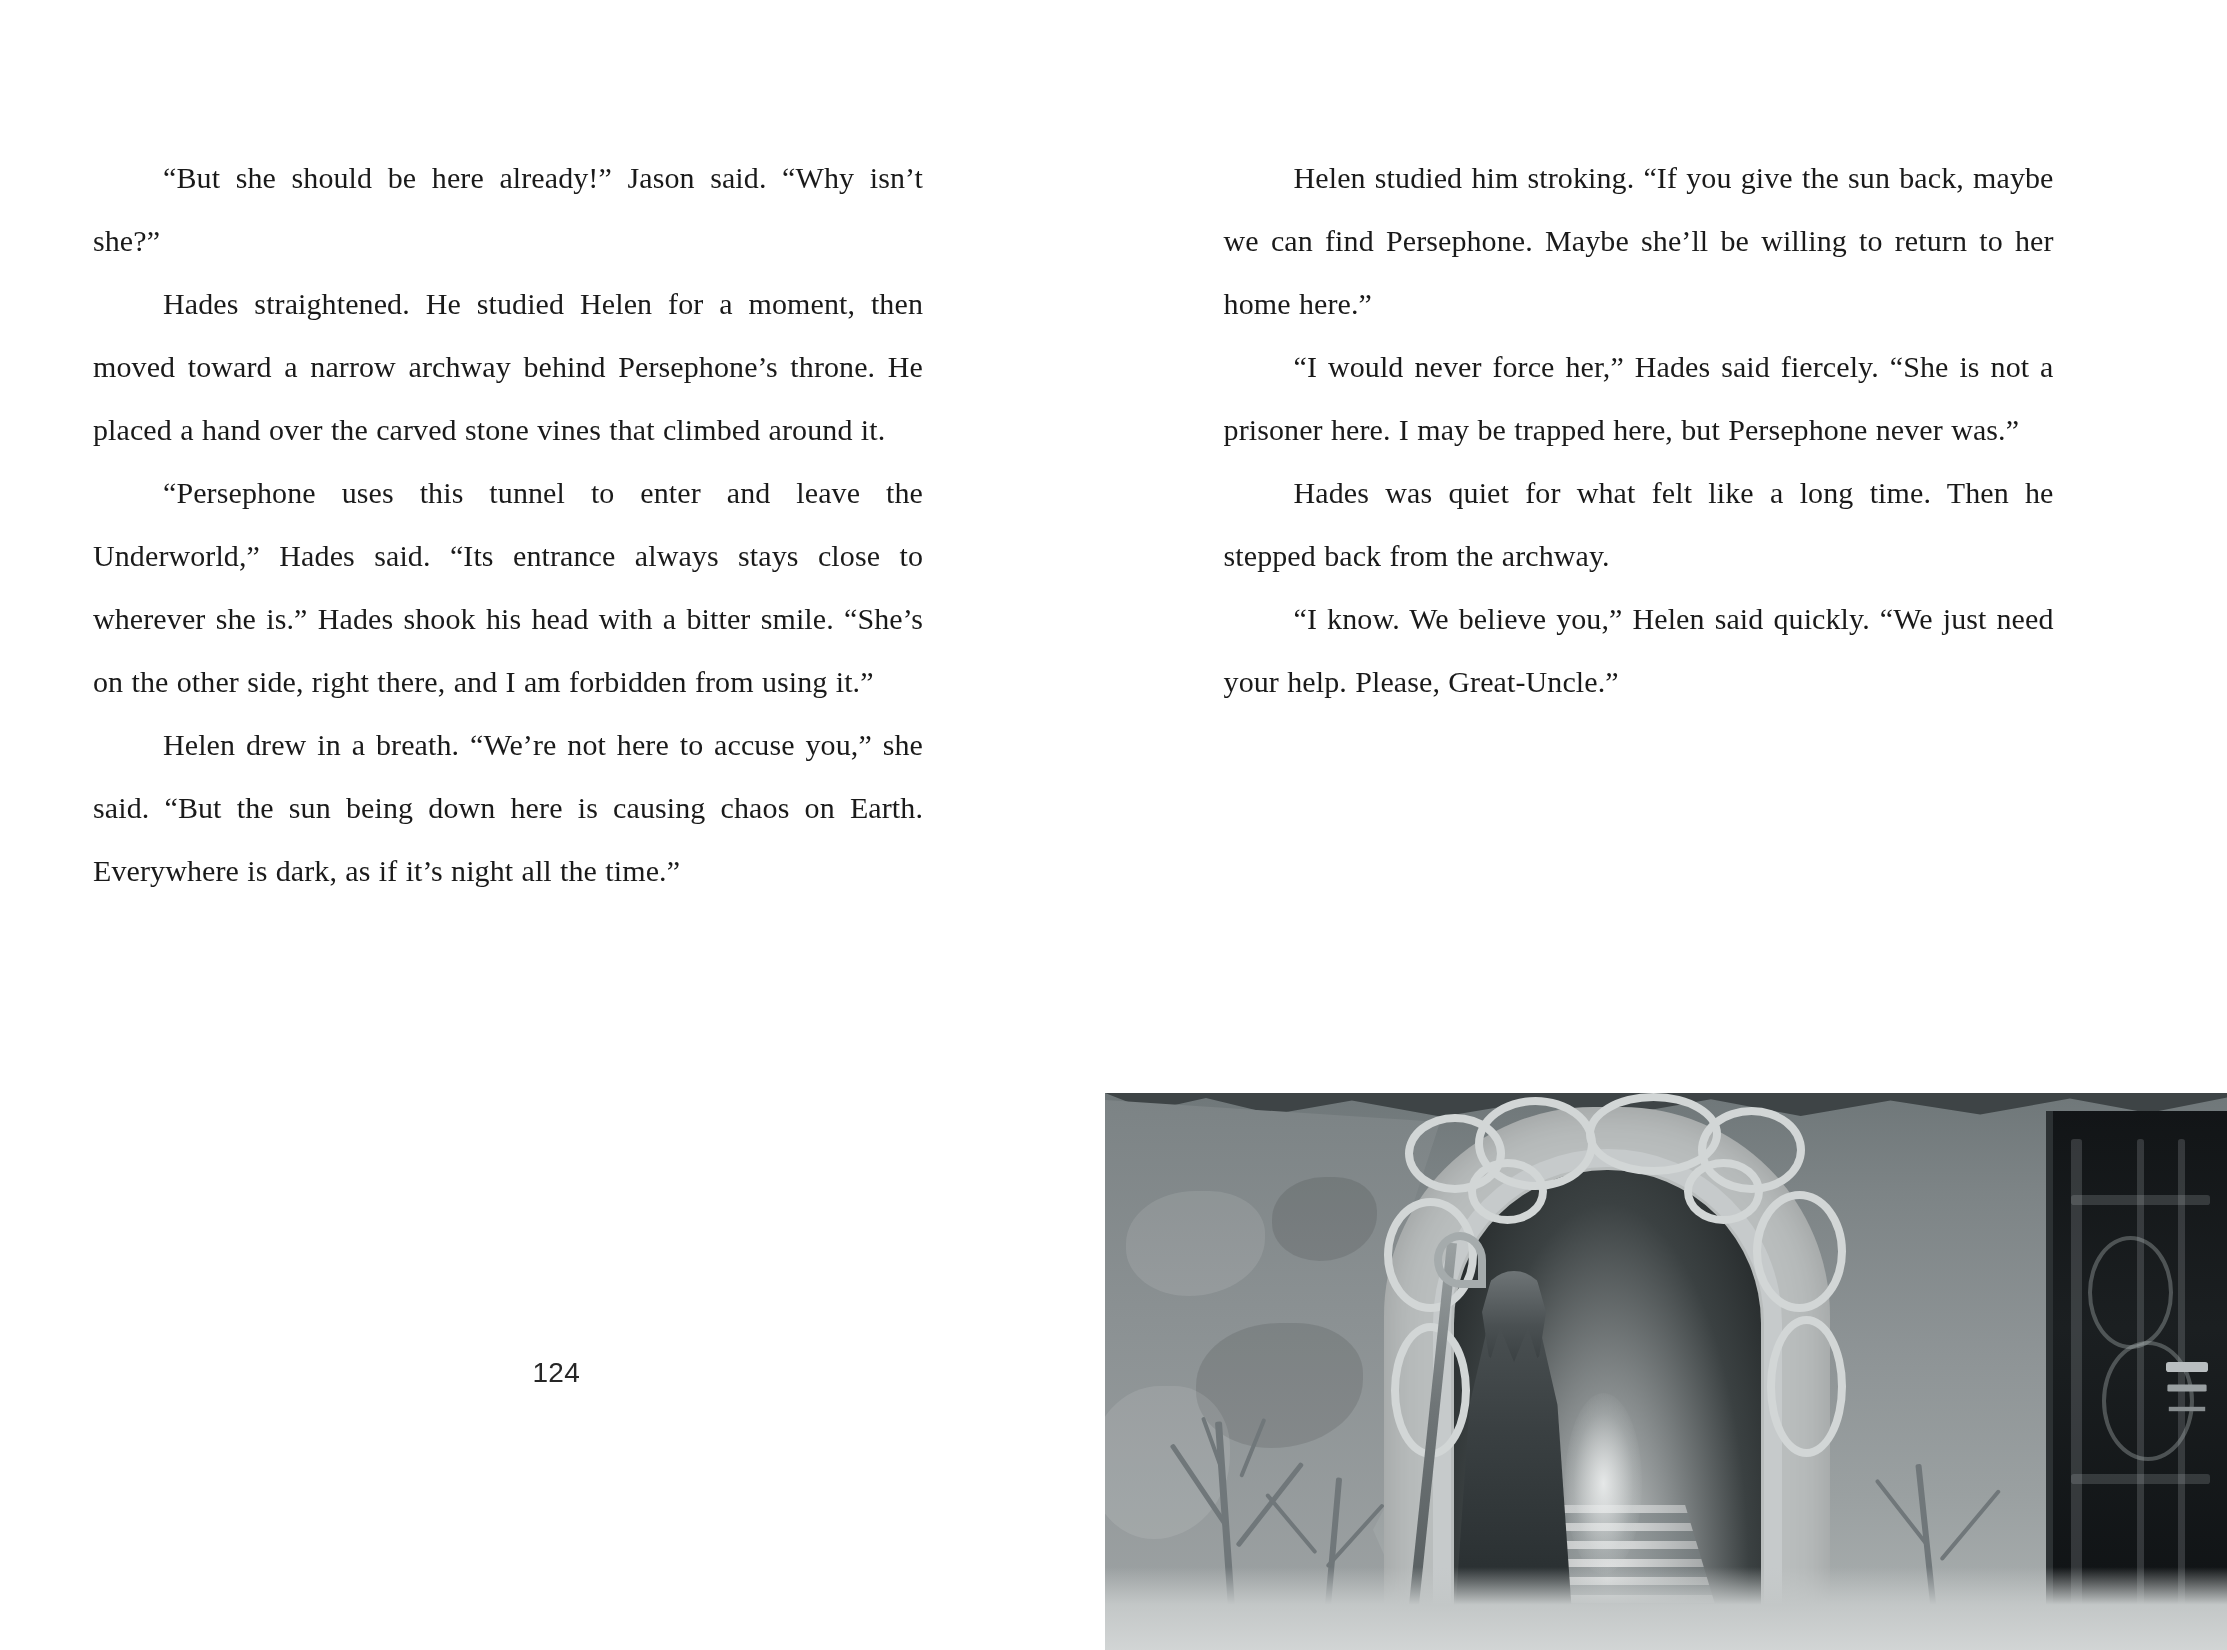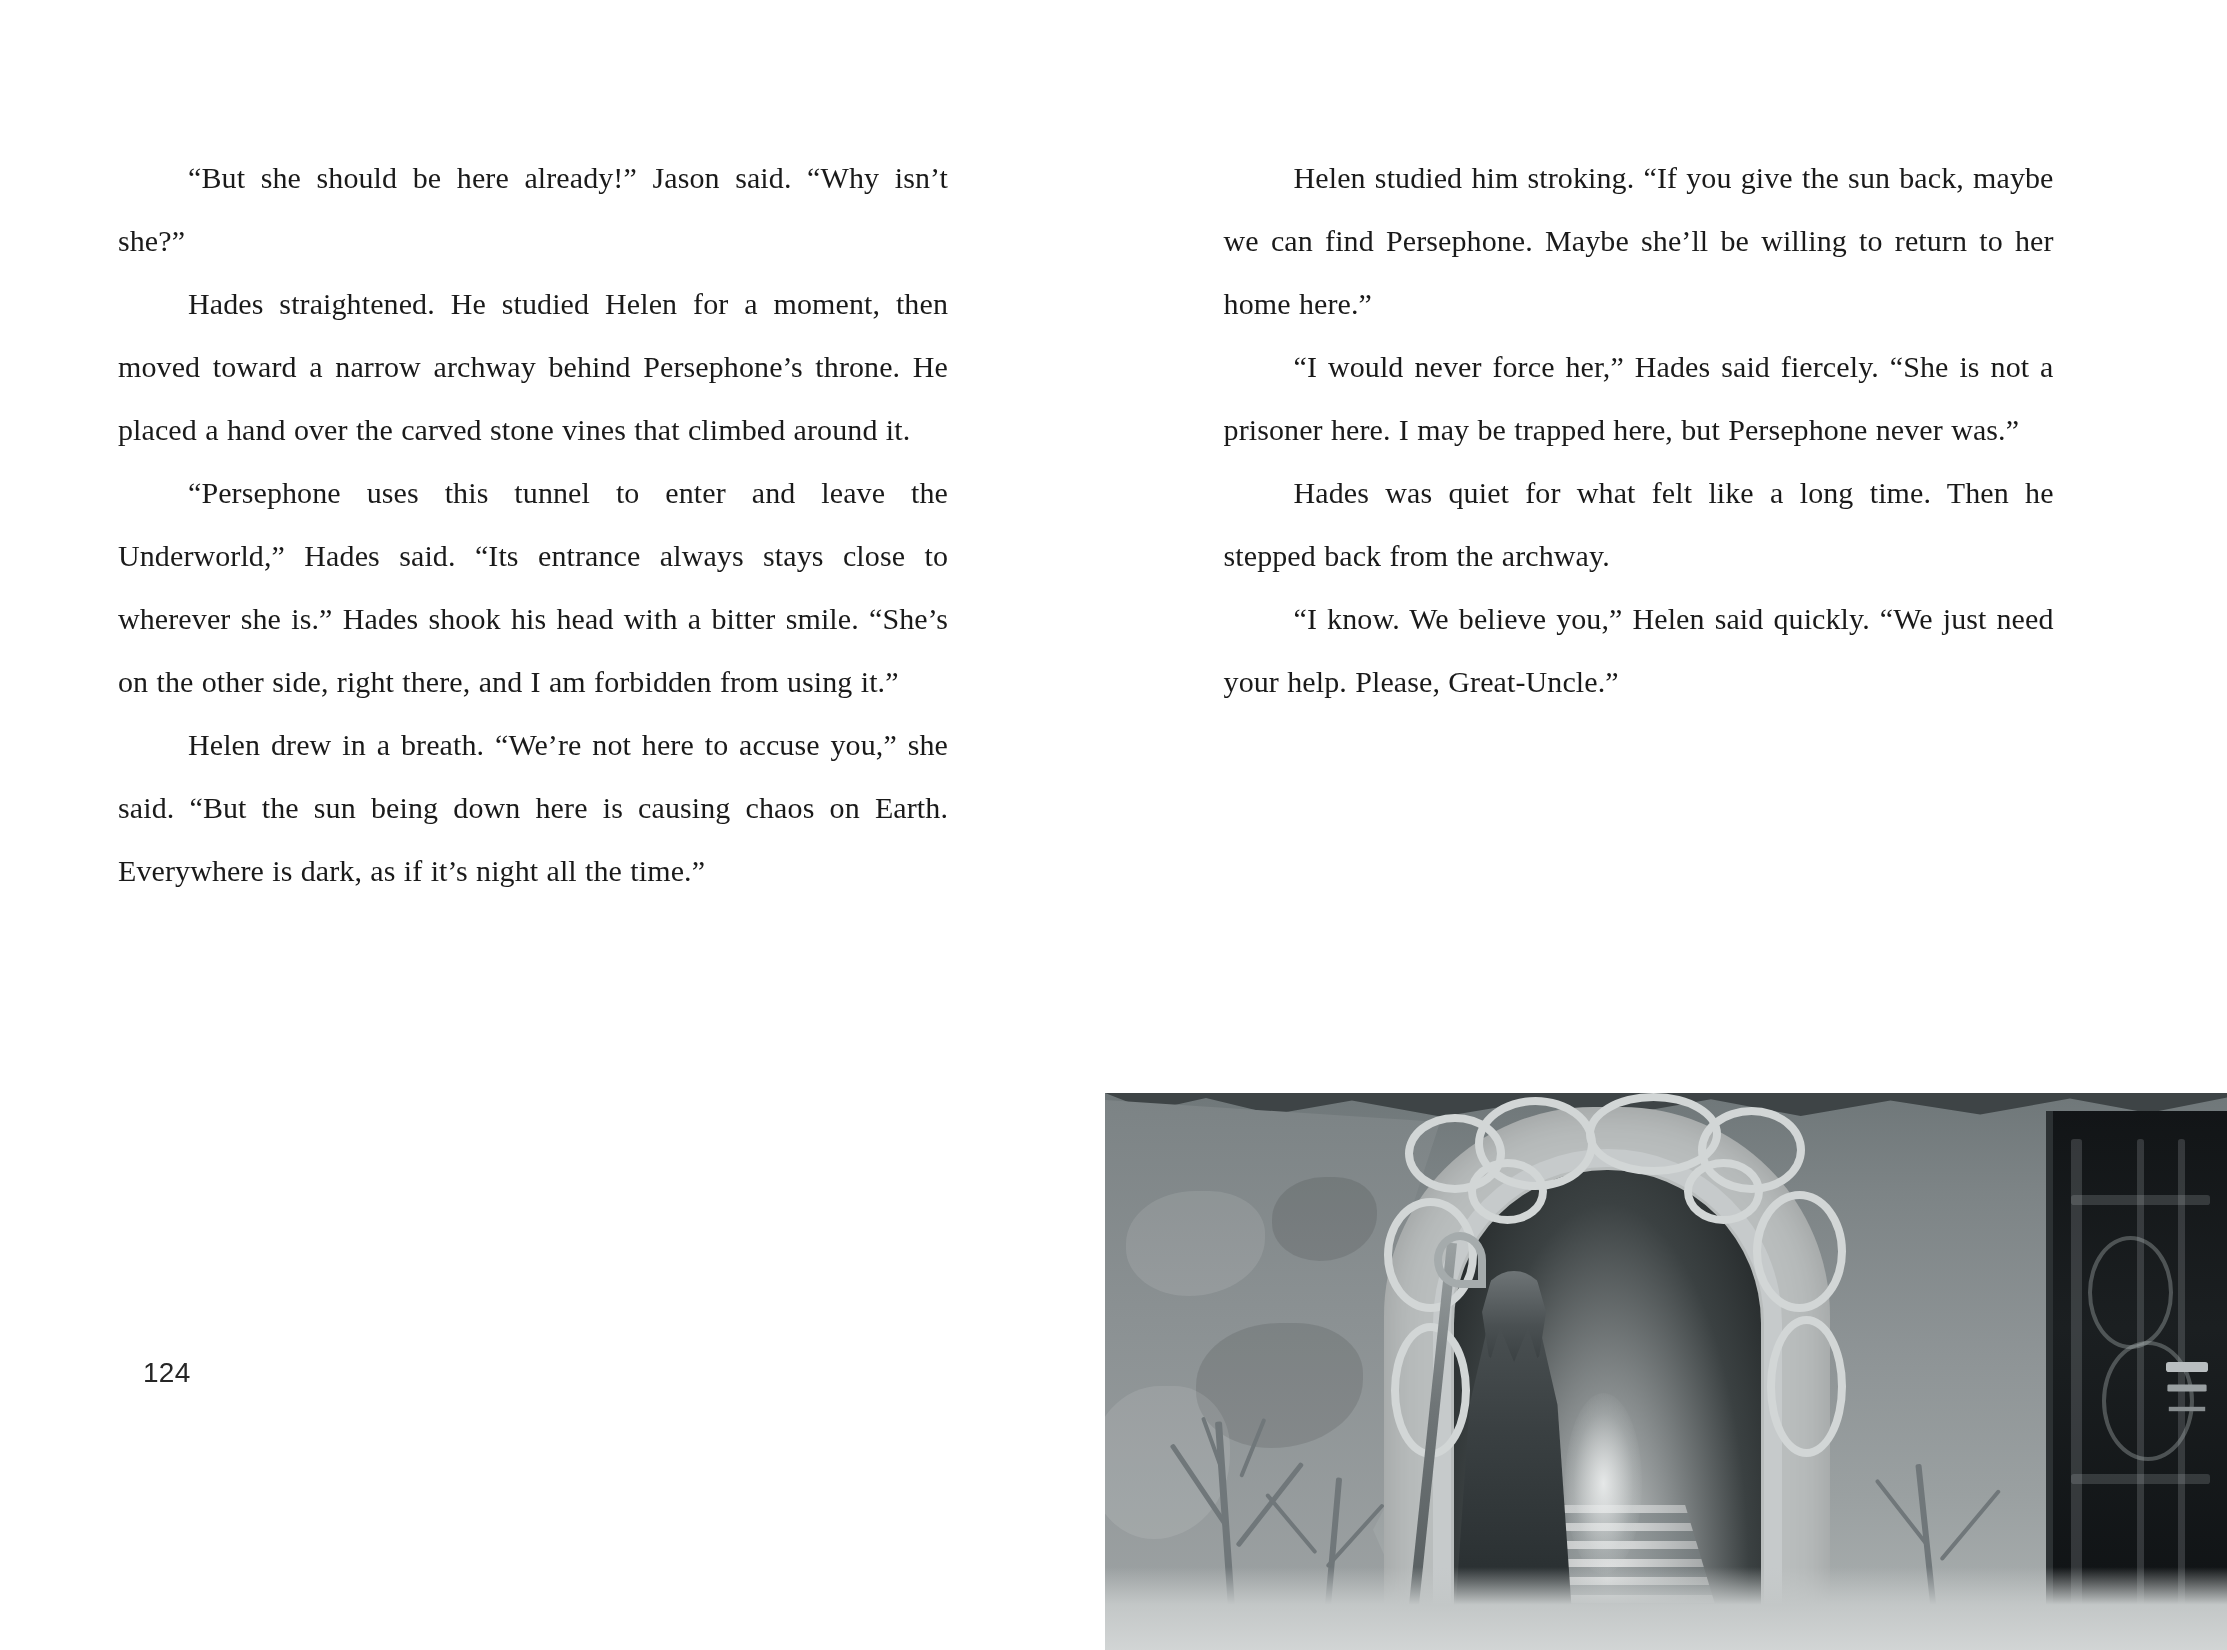--- a/index.html
+++ b/index.html
@@ -24,21 +24,21 @@
   }
 
   .page {
     position: relative;
     box-sizing: border-box;
   }
 
   .page-left {
     width: 1095px;
     height: 1476px;
-    padding: 146px 125px 0 118px;
+    padding: 146px 125px 0 93px;
   }
 
   .page-right {
     width: 1133px;
     height: 1651px;
     padding: 146px 0 0 129px;
   }
 
   .column {
     width: 830px;
@@ -54,21 +54,21 @@
     letter-spacing: 0.1px;
     word-spacing: 0.7px;
     hyphens: none;
   }
 
   .page-number {
     position: absolute;
     left: 0;
     right: 0;
     bottom: 87px;
-    text-align: left;
+    text-align: center;
     font-family: "Liberation Sans", sans-serif;
     font-size: 28px;
     color: #262626;
     letter-spacing: 0.3px;
   }
 
   .page-left .page-number {
     left: 143px;
     right: 125px;
   }

